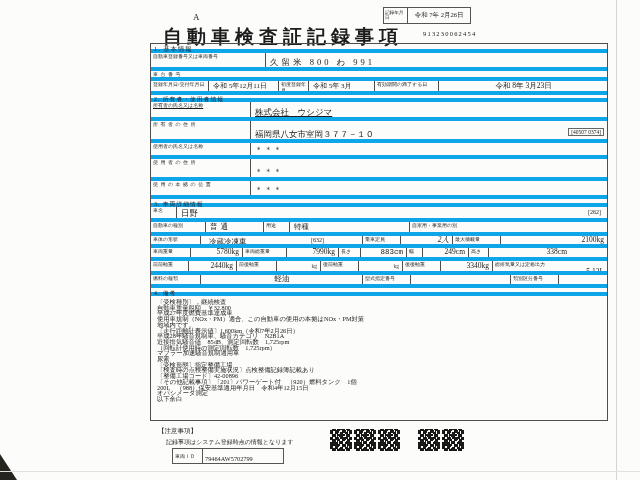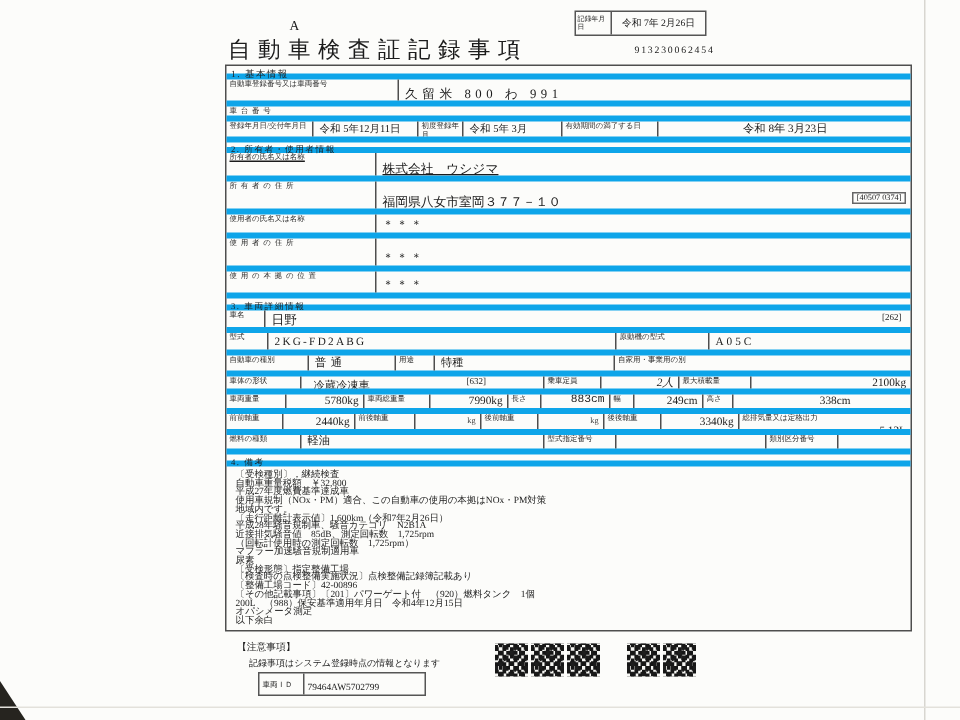--- a/index.html
+++ b/index.html
@@ -1,21 +1,21 @@
 <!DOCTYPE html>
 <html><head>
 <meta charset="utf-8">
 <style>
   html,body{margin:0;padding:0;background:#dddbd6;}
   .page{position:relative;width:640px;height:480px;background:#fcfcfa;overflow:hidden;
         font-family:"Liberation Serif","DejaVu Serif",serif;color:#1c1c1c;}
   .abs{position:absolute;}
   
   .corner-a{left:193px;top:12px;font-size:9px;}
-  .doc-title{left:152px;top:24px;font-size:15px;font-weight:normal;letter-spacing:5px;white-space:nowrap;}
+  .doc-title{left:163px;top:24px;font-size:19px;font-weight:bold;letter-spacing:5px;white-space:nowrap;}
   .recbox{left:383px;top:7px;width:88px;height:17px;border:1px solid #555;display:flex;box-sizing:border-box;}
   .recbox .lab{width:24px;border-right:1px solid #555;font-size:4.6px;line-height:5px;padding:2px 1px;box-sizing:border-box;}
   .recbox .val{flex:1;font-size:6.5px;display:flex;align-items:center;justify-content:center;white-space:nowrap;}
   .serial{left:423px;top:30px;font-size:6.5px;letter-spacing:1.2px;}
   
   .tbl{left:150px;top:43px;width:458px;height:378px;border:1px solid #4e4e4e;box-sizing:border-box;
        display:flex;flex-direction:column;}
   .row{display:flex;border-bottom:4px solid #0ea5e9;box-sizing:border-box;flex:0 0 auto;}
   .row:last-child{border-bottom:none;}
   .sechead{font-size:6.3px;padding:1px 3px;letter-spacing:1px;}
@@ -163,36 +163,20 @@
     <div class="row" style="height:15px;">
       <div class="cell" style="width:26px;">
           <div class="lab">車名</div>
         </div>
       <div class="cell" style="flex:1;border-right:none;">
         <div></div>
         <div class="val big">日野</div>
         <span class="code-inline">[262]</span>
       </div>
     </div>
-    <div class="row" style="height:15px;">
-      <div class="cell" style="width:28px;">
-          <div class="lab">型式</div>
-        </div>
-      <div class="cell" style="width:232px;">
-          <div></div>
-          <div class="val" style="letter-spacing:1.5px;">2KG-FD2ABG</div>
-        </div>
-      <div class="cell" style="width:62px;">
-          <div class="lab">原動機の型式</div>
-        </div>
-      <div class="cell" style="flex:1;">
-          <div></div>
-          <div class="val" style="letter-spacing:2px;">A05C</div>
-        </div>
-    </div>
     <div class="row" style="height:14px;">
       <div class="cell" style="width:55px;">
           <div class="lab">自動車の種別</div>
         </div>
       <div class="cell" style="width:58px;">
           <div></div>
           <div class="val spread">普通</div>
         </div>
       <div class="cell" style="width:26px;">
           <div class="lab">用途</div>
@@ -297,21 +281,21 @@
         </div>
       <div class="cell" style="flex:1;">
         <div class="lab">総排気量又は定格出力</div>
         <div class="val right">5.12L</div>
       </div>
     </div>
     <div class="row" style="height:13px;">
       <div class="cell" style="width:50px;">
           <div class="lab">燃料の種類</div>
         </div>
-      <div class="cell" style="width:162px;">
+      <div class="cell" style="width:162px;text-align:center;">
           <div></div>
           <div class="val">軽油</div>
         </div>
       <div class="cell" style="width:48px;">
           <div class="lab">型式指定番号</div>
         </div>
       <div class="cell" style="width:100px;">
           <div></div>
           <div class="val"></div>
         </div>

